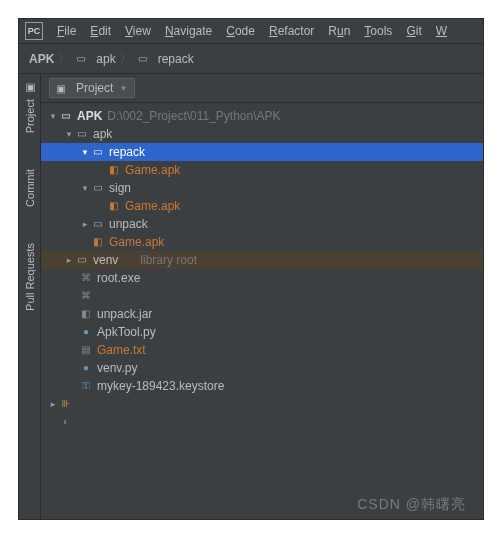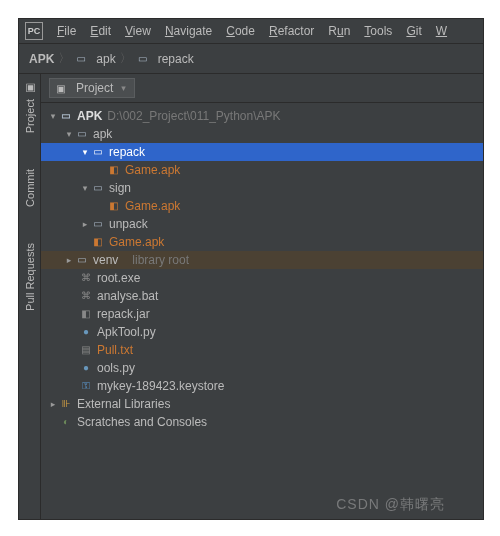--- a/index.html
+++ b/index.html
@@ -38,21 +38,21 @@
   .label { color:#bbb; }
   .label.bold { color:#ddd; font-weight:bold; }
   .label.warn { color:#cc7832; }
   .label.muted { color:#787878; }
   .row.selected .label, .row.selected .label.warn { color:#fff; }
   .row.selected .arrow { color:#fff; }
   .row.selected .icon { color:#fff; }
   .ext-icon { color:#d9a343; }
   .scratch-icon { color:#6a8759; }
   .dd { color:#888; margin-left:4px; font-size:9px; }
-  .watermark { position:relative; margin-top:-24px; text-align:right; padding-right:37px; color:rgba(180,180,180,0.5); font-size:14px; letter-spacing:1px; pointer-events:none; }
+  .watermark { position:relative; margin-top:-24px; text-align:right; padding-right:16px; color:rgba(180,180,180,0.5); font-size:14px; letter-spacing:1px; pointer-events:none; }
 </style>
 </head>
 <body>
 
 <div class="frame">
 
   <div class="menubar">
     <div class="logo">PC</div>
     <div class="menu-item"><u>F</u><span></span>ile</div>
     <div class="menu-item"><u>E</u>dit</div>
@@ -150,61 +150,58 @@
 
         <div class="row" style="padding-left:50px">
           <span class="icon file-apk">◧</span>
           <span class="label warn">Game.apk</span>
         </div>
 
         <div class="row highlighted" style="padding-left:22px">
           <span class="arrow closed"></span>
           <span class="icon folder-icon">▭</span>
           <span class="label">venv</span>
-          <span class="label muted" style="margin-left:14px">library root</span>
+          <span class="label muted" style="margin-left:22px">library root</span>
         </div>
 
         <div class="row" style="padding-left:38px">
           <span class="icon file-exe">⌘</span>
           <span class="label">root.exe</span>
         </div>
         <div class="row" style="padding-left:38px">
           <span class="icon file-bat">⌘</span>
-          <span class="label">analyse.bat</span>
         </div>
         <div class="row" style="padding-left:38px">
           <span class="icon file-jar">◧</span>
-          <span class="label">repack.jar</span>
+          <span class="label">unpack.jar</span>
         </div>
         <div class="row" style="padding-left:38px">
           <span class="icon file-py">●</span>
           <span class="label">ApkTool.py</span>
         </div>
         <div class="row" style="padding-left:38px">
           <span class="icon file-txt">▤</span>
-          <span class="label warn">Pull.txt</span>
+          <span class="label warn">Game.txt</span>
         </div>
         <div class="row" style="padding-left:38px">
           <span class="icon file-py">●</span>
-          <span class="label">ools.py</span>
+          <span class="label">venv.py</span>
         </div>
         <div class="row" style="padding-left:38px">
           <span class="icon file-keystore">⚿</span>
           <span class="label">mykey-189423.keystore</span>
         </div>
 
         <div class="row" style="padding-left:6px">
           <span class="arrow closed"></span>
           <span class="icon ext-icon">⊪</span>
-          <span class="label">External Libraries</span>
         </div>
 
         <div class="row" style="padding-left:18px">
           <span class="icon scratch-icon">◐</span>
-          <span class="label">Scratches and Consoles</span>
         </div>
 
       </div>
     </div>
   </div>
 </div>
 
 <div class="watermark">CSDN @韩曙亮</div>
 
 </body></html>

